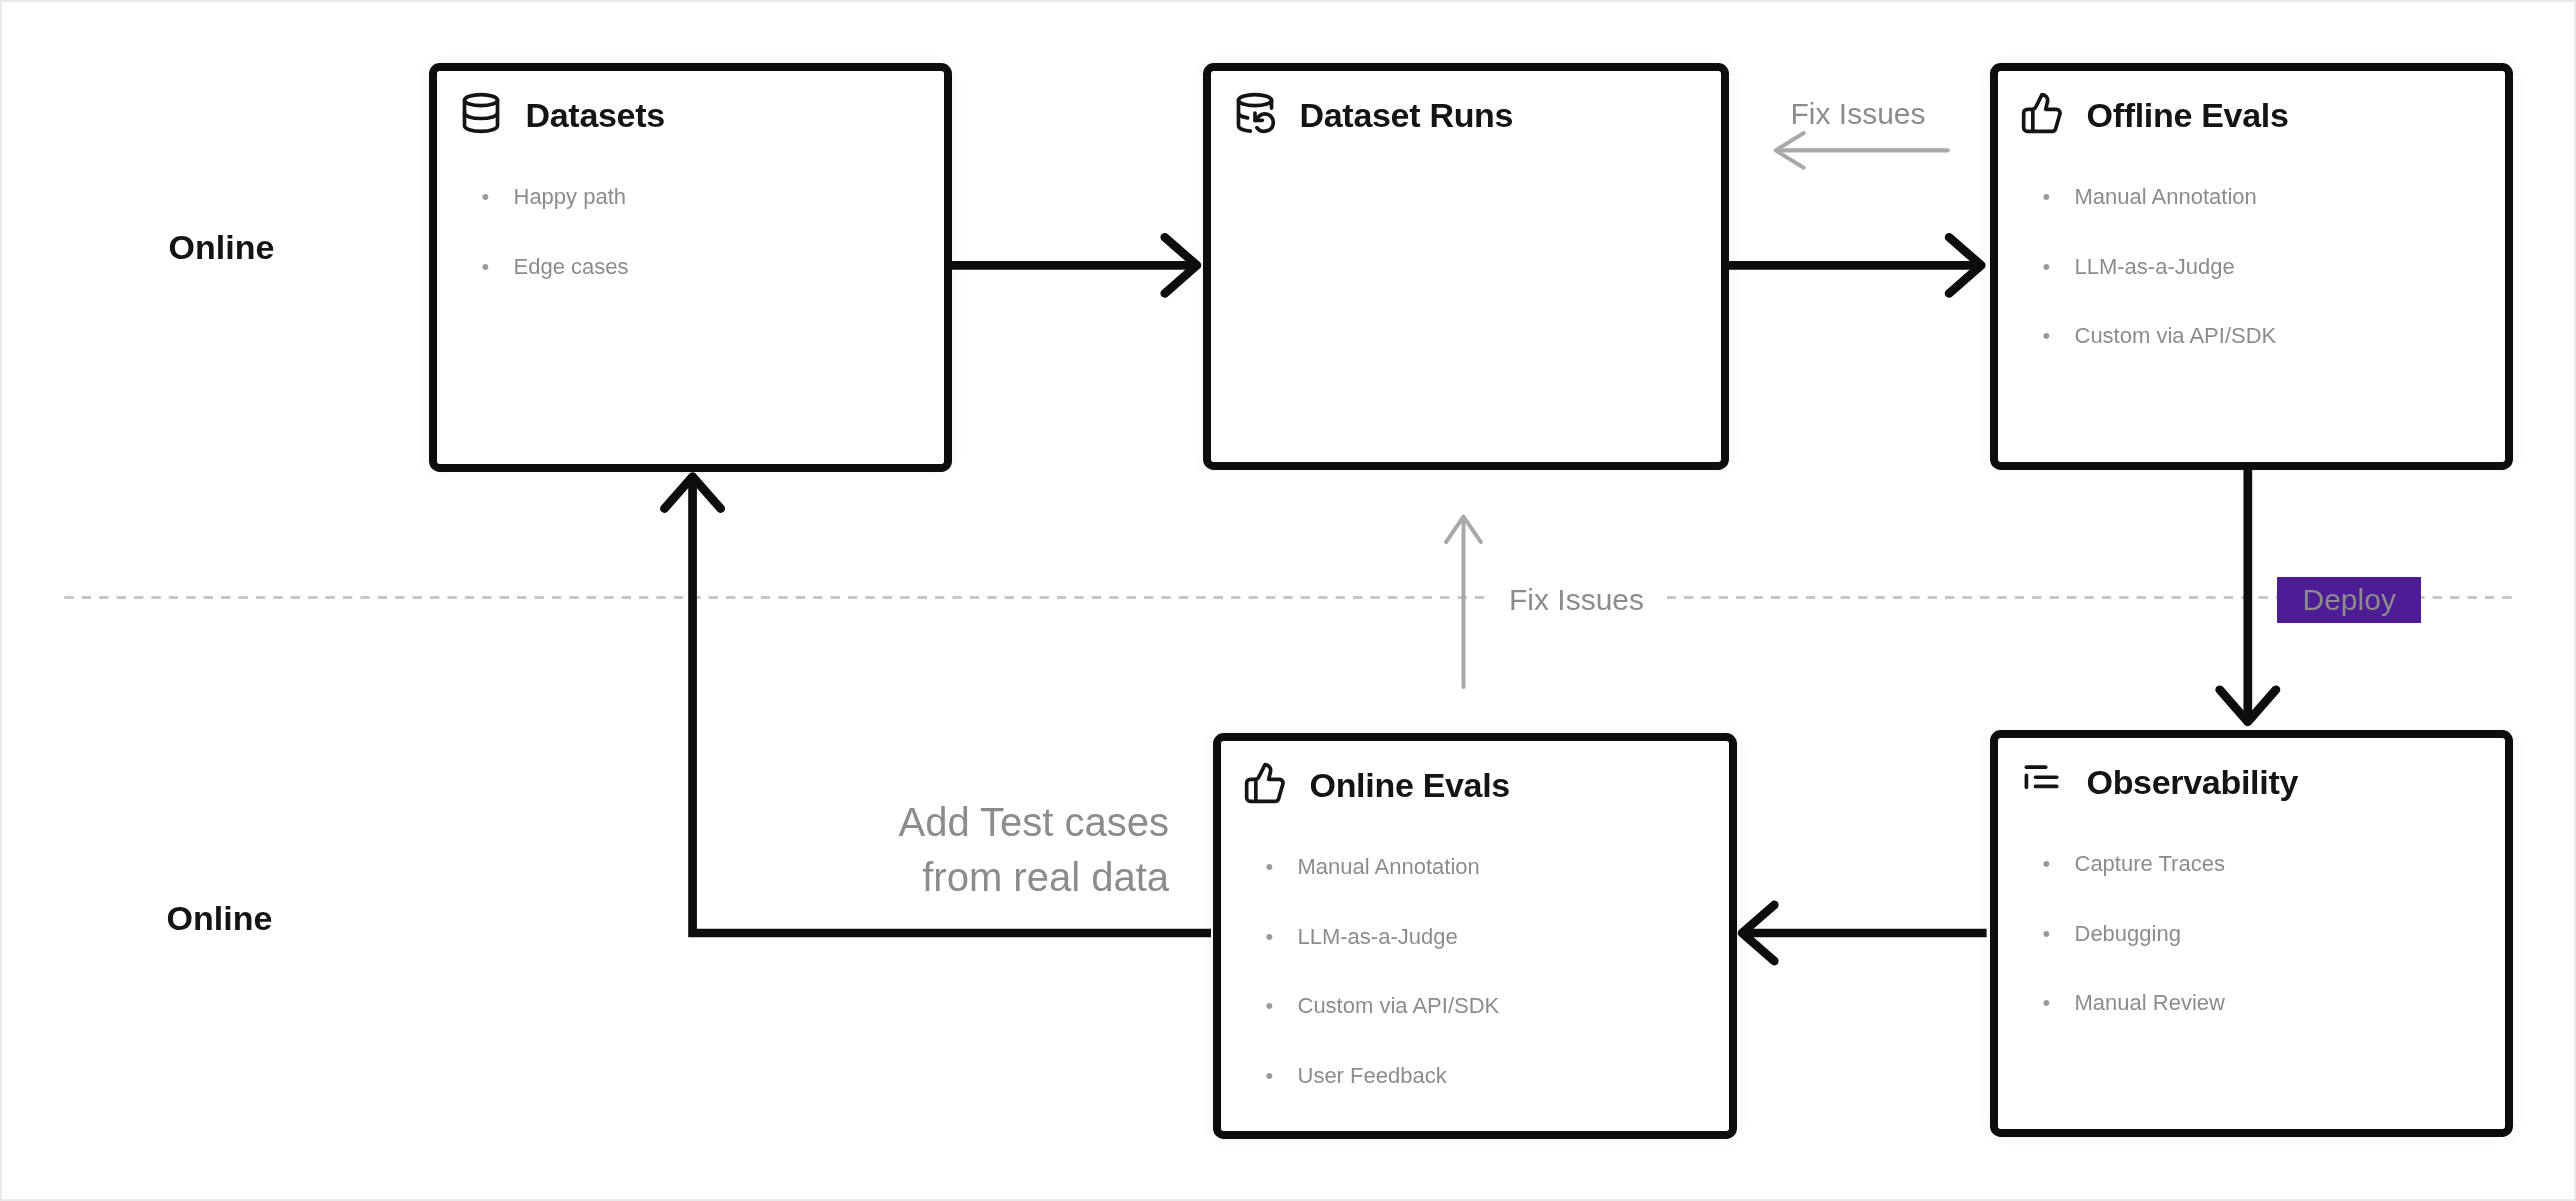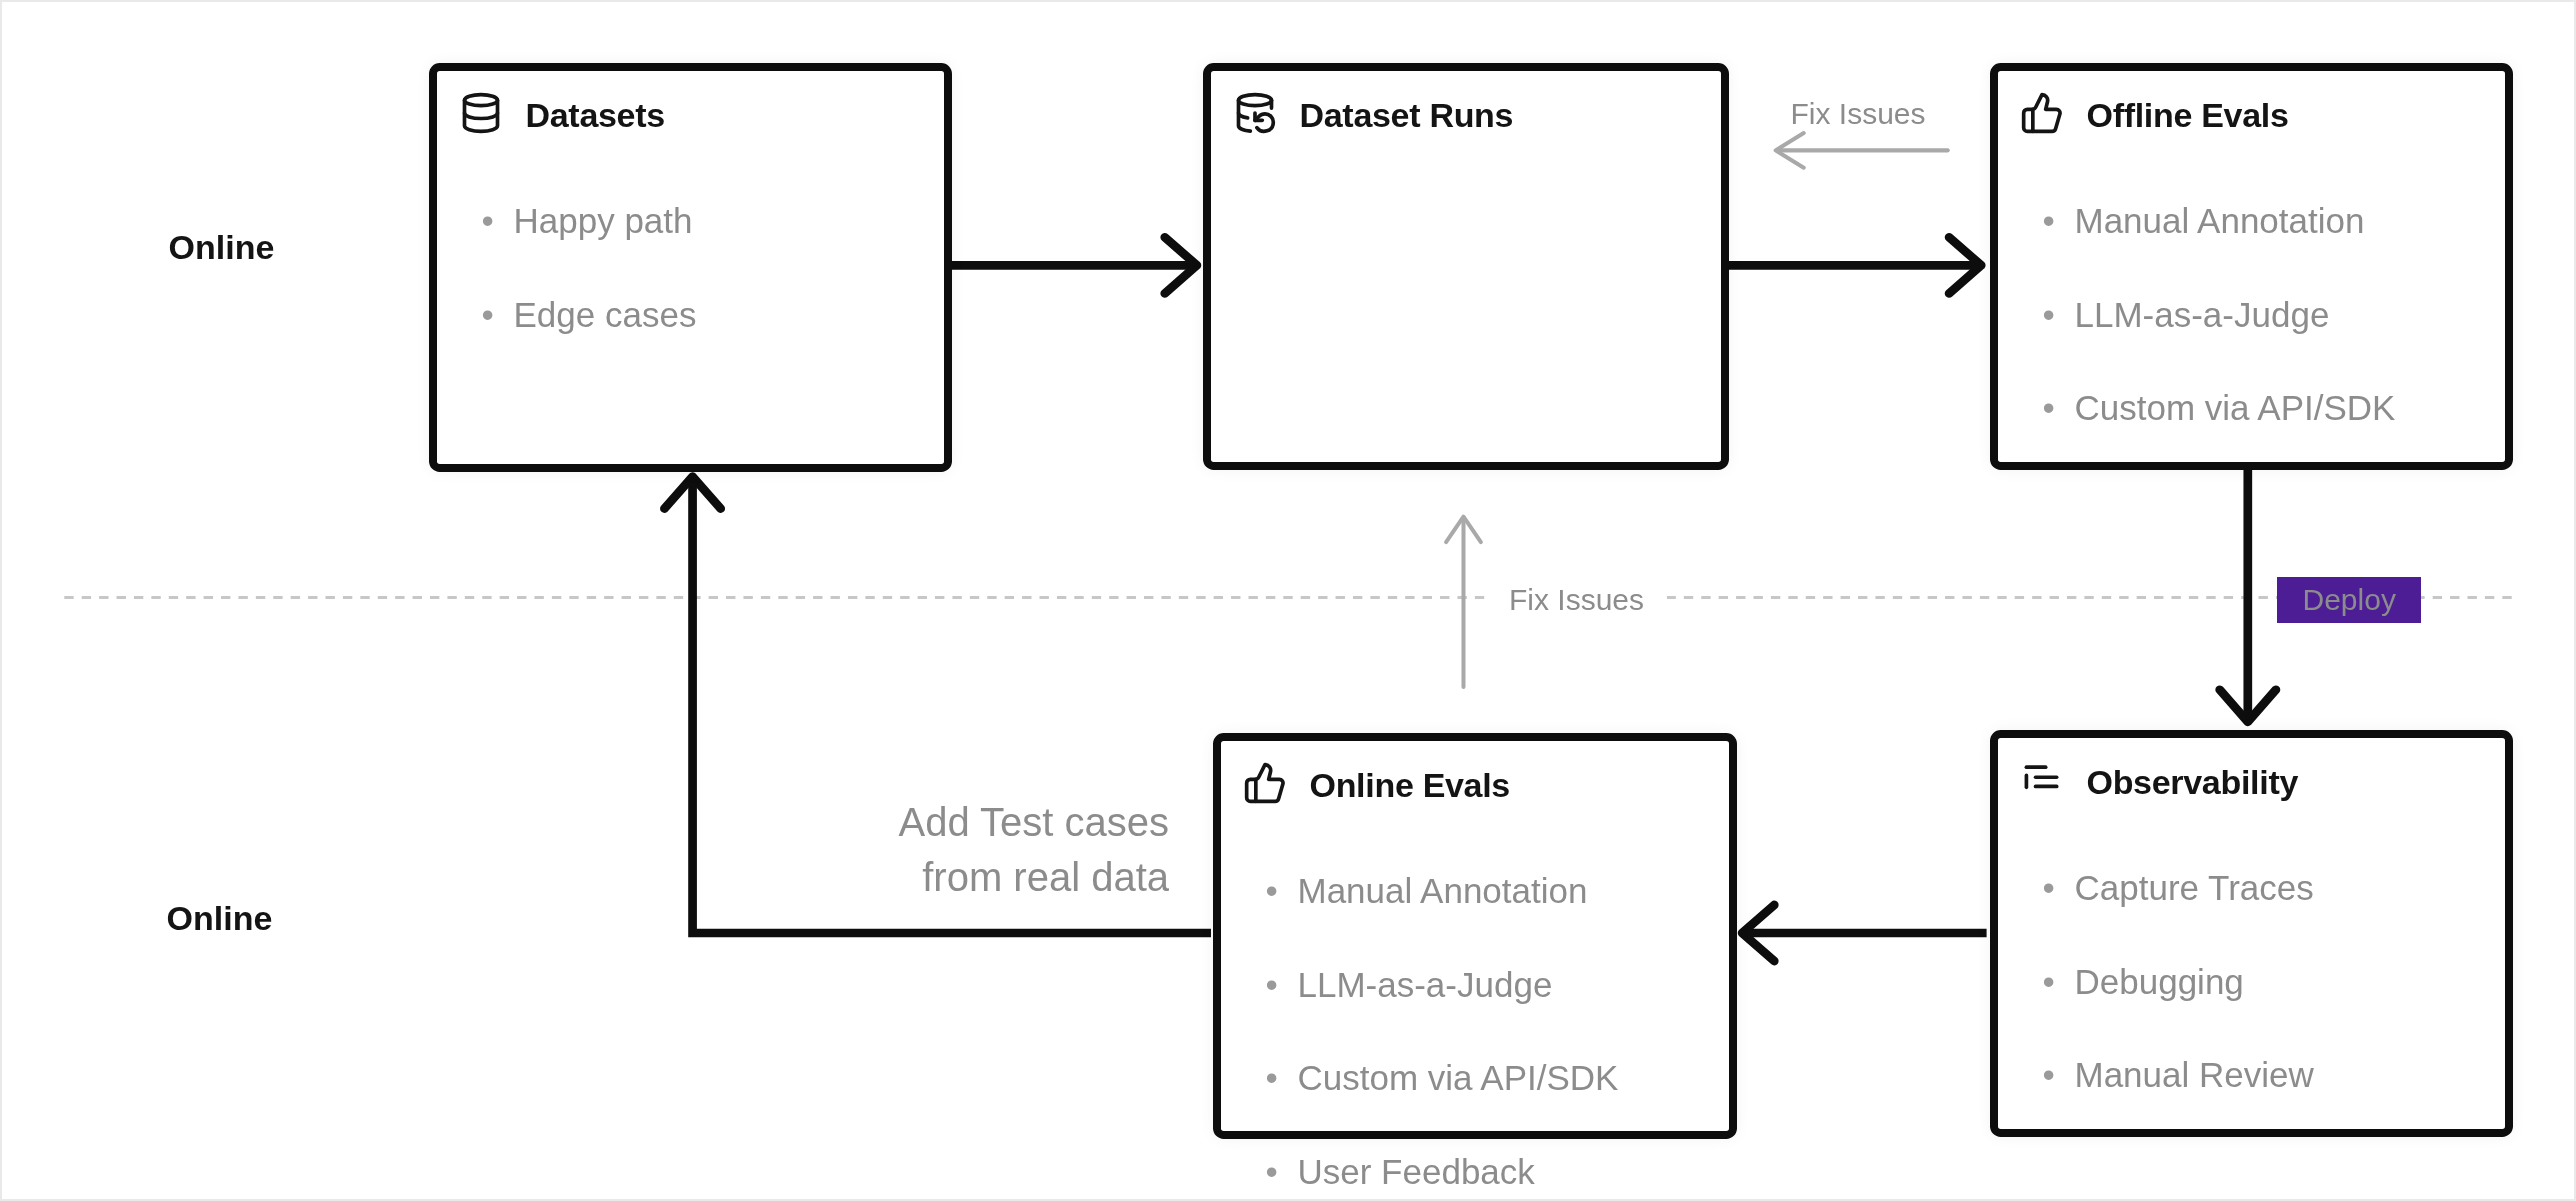--- a/index.html
+++ b/index.html
@@ -14,21 +14,21 @@
   .card{
     position:absolute;box-sizing:border-box;background:#fff;
     border:8px solid #0d0d0d;border-radius:10.7px;
     padding:20px 16px 0 21.5px;box-shadow:0 0 14.8px rgba(0,0,0,.05);
   }
   .card-head{display:flex;align-items:flex-end;gap:23px;height:44px;}
   .card-head .icon{width:44px;height:44px;flex:0 0 44px;display:flex;align-items:center;justify-content:center;}
   .card-head .icon svg{width:44px;height:44px;stroke:#141414;fill:none;stroke-width:2;stroke-linecap:round;stroke-linejoin:round;}
   .card-title{margin:0;font-size:34px;font-weight:700;letter-spacing:-0.3px;white-space:nowrap;}
   .card-list{list-style:none;margin:42px 0 0 0;padding:0;display:flex;flex-direction:column;gap:29.5px;}
-  .card-item{position:relative;padding-left:55px;font-size:35px;line-height:40px;color:#8c8c8c;margin-top:24px;}
+  .card-item{position:relative;padding-left:55px;font-size:22px;line-height:40px;color:#8c8c8c;}
   .card-item::before{content:"\2022";position:absolute;left:23px;top:0;color:#9a9a9a;}
   .card-item .txt{display:inline-block;}
   .card-dataset-runs .card-item .txt{max-width:402px;}
 
   .card-datasets{left:427px;top:61px;width:523px;height:409px;}
   .card-dataset-runs{left:1201px;top:61px;width:526px;height:407px;}
   .card-offline-evals{left:1988px;top:61px;width:523px;height:407px;}
   .card-online-evals{left:1211px;top:731px;width:524px;height:406px;}
   .card-observability{left:1988px;top:728px;width:523px;height:407px;}
 

